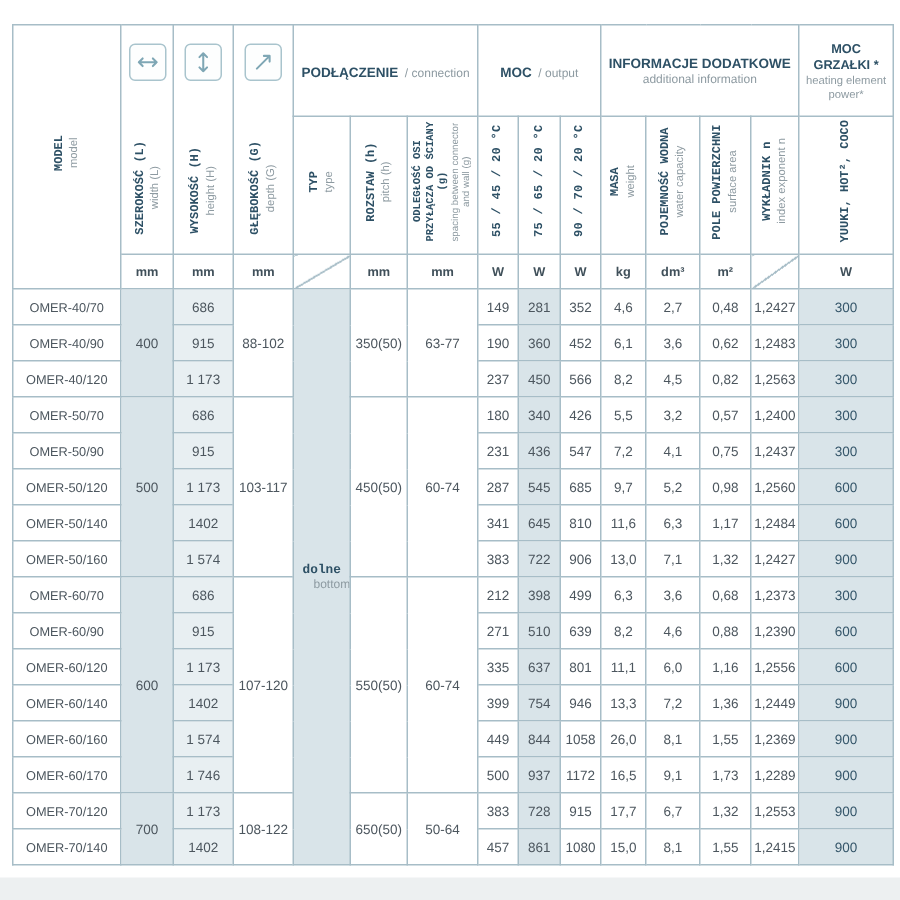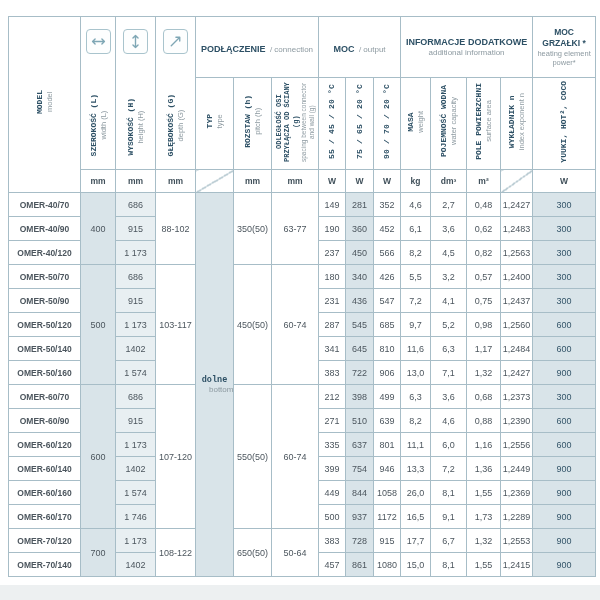--- a/index.html
+++ b/index.html
@@ -37,21 +37,21 @@
   .temp { letter-spacing:0.2px; }
 
   td.unit { font-weight:bold; font-size:8.5px; color:#40505a; background:#fff; }
   td.diag {
     background-image:linear-gradient(to bottom right,
       transparent calc(50% - 0.6px), #a7bdc7 calc(50% - 0.6px),
       #a7bdc7 calc(50% + 0.6px), transparent calc(50% + 0.6px));
   }
 
   tbody td { font-size:9px; color:#4c565e; }
-  tbody td.model { font-size:8.5px; color:#4c565e;font-weight:bold; }
+  tbody td.model { font-size:8.5px; color:#4c565e; }
   tbody td.heater { color:#35566a; }
   tbody td.typ .pl { font-size:8.5px; }
   tbody td.typ .en { font-size:8px;margin-left:13px; }
 
   
   .vwrap {
     display:inline-block;
     writing-mode:vertical-rl;
     transform:rotate(180deg);
     line-height:1.25;

